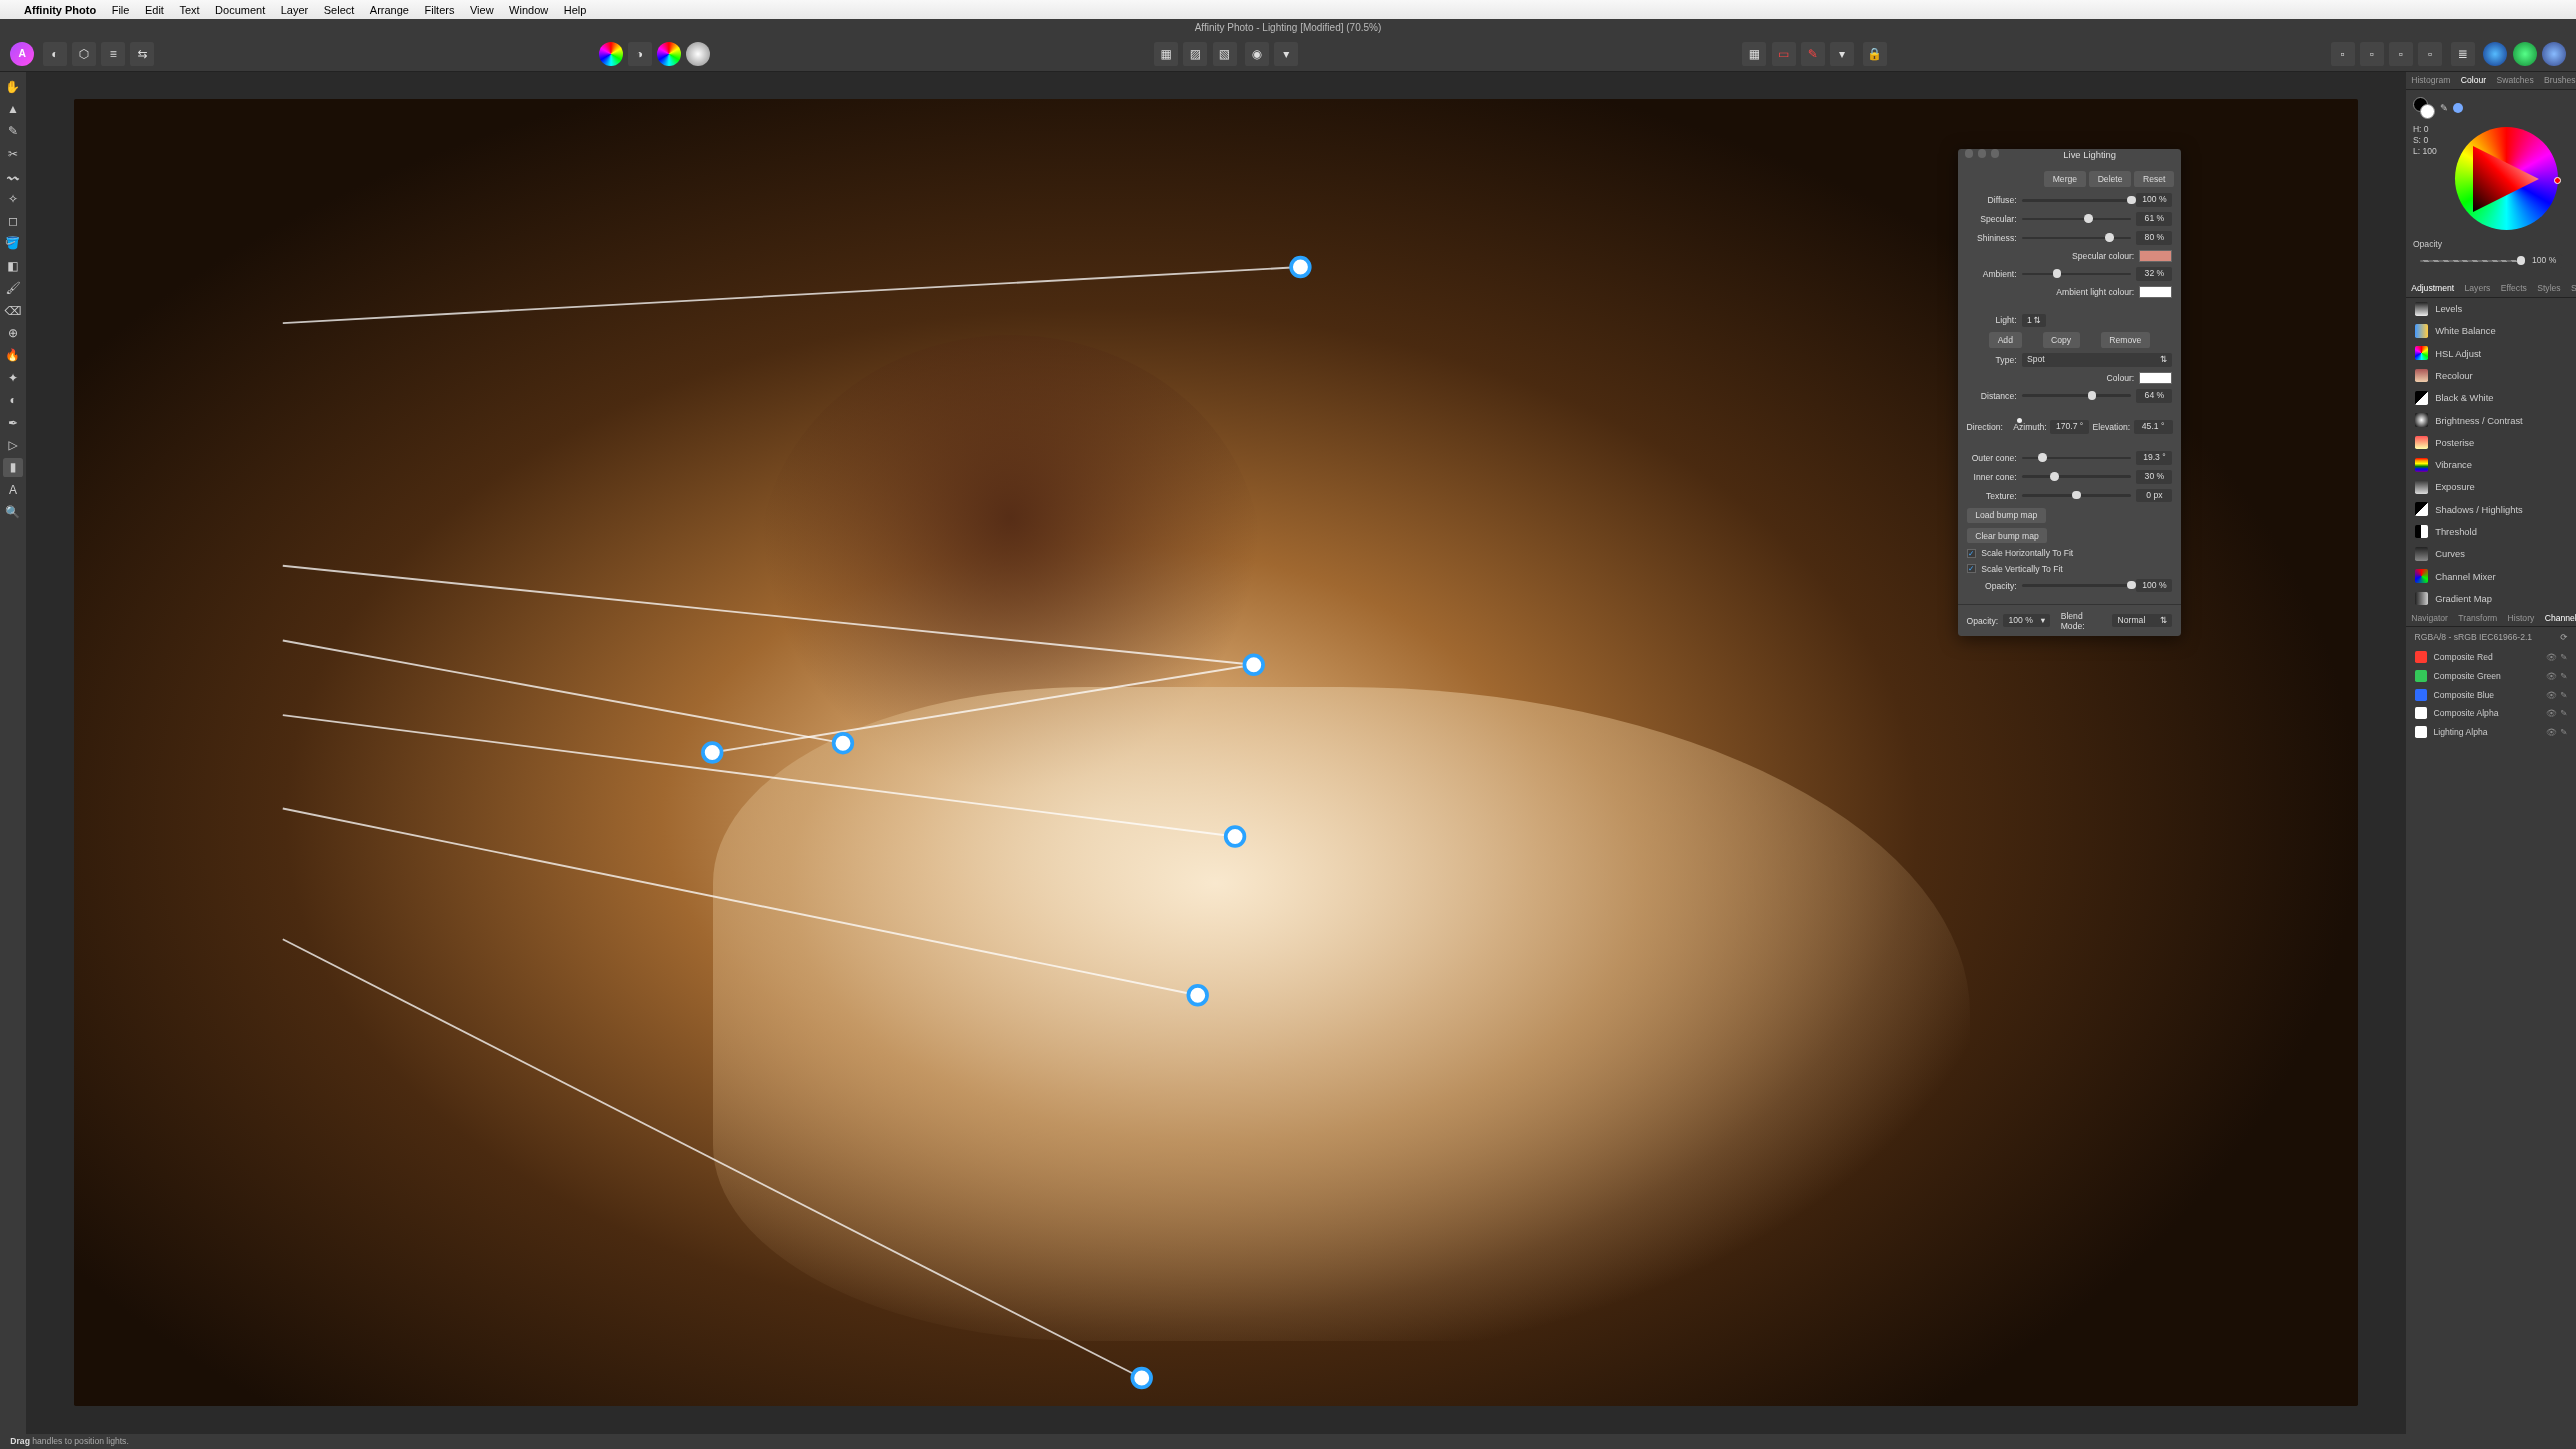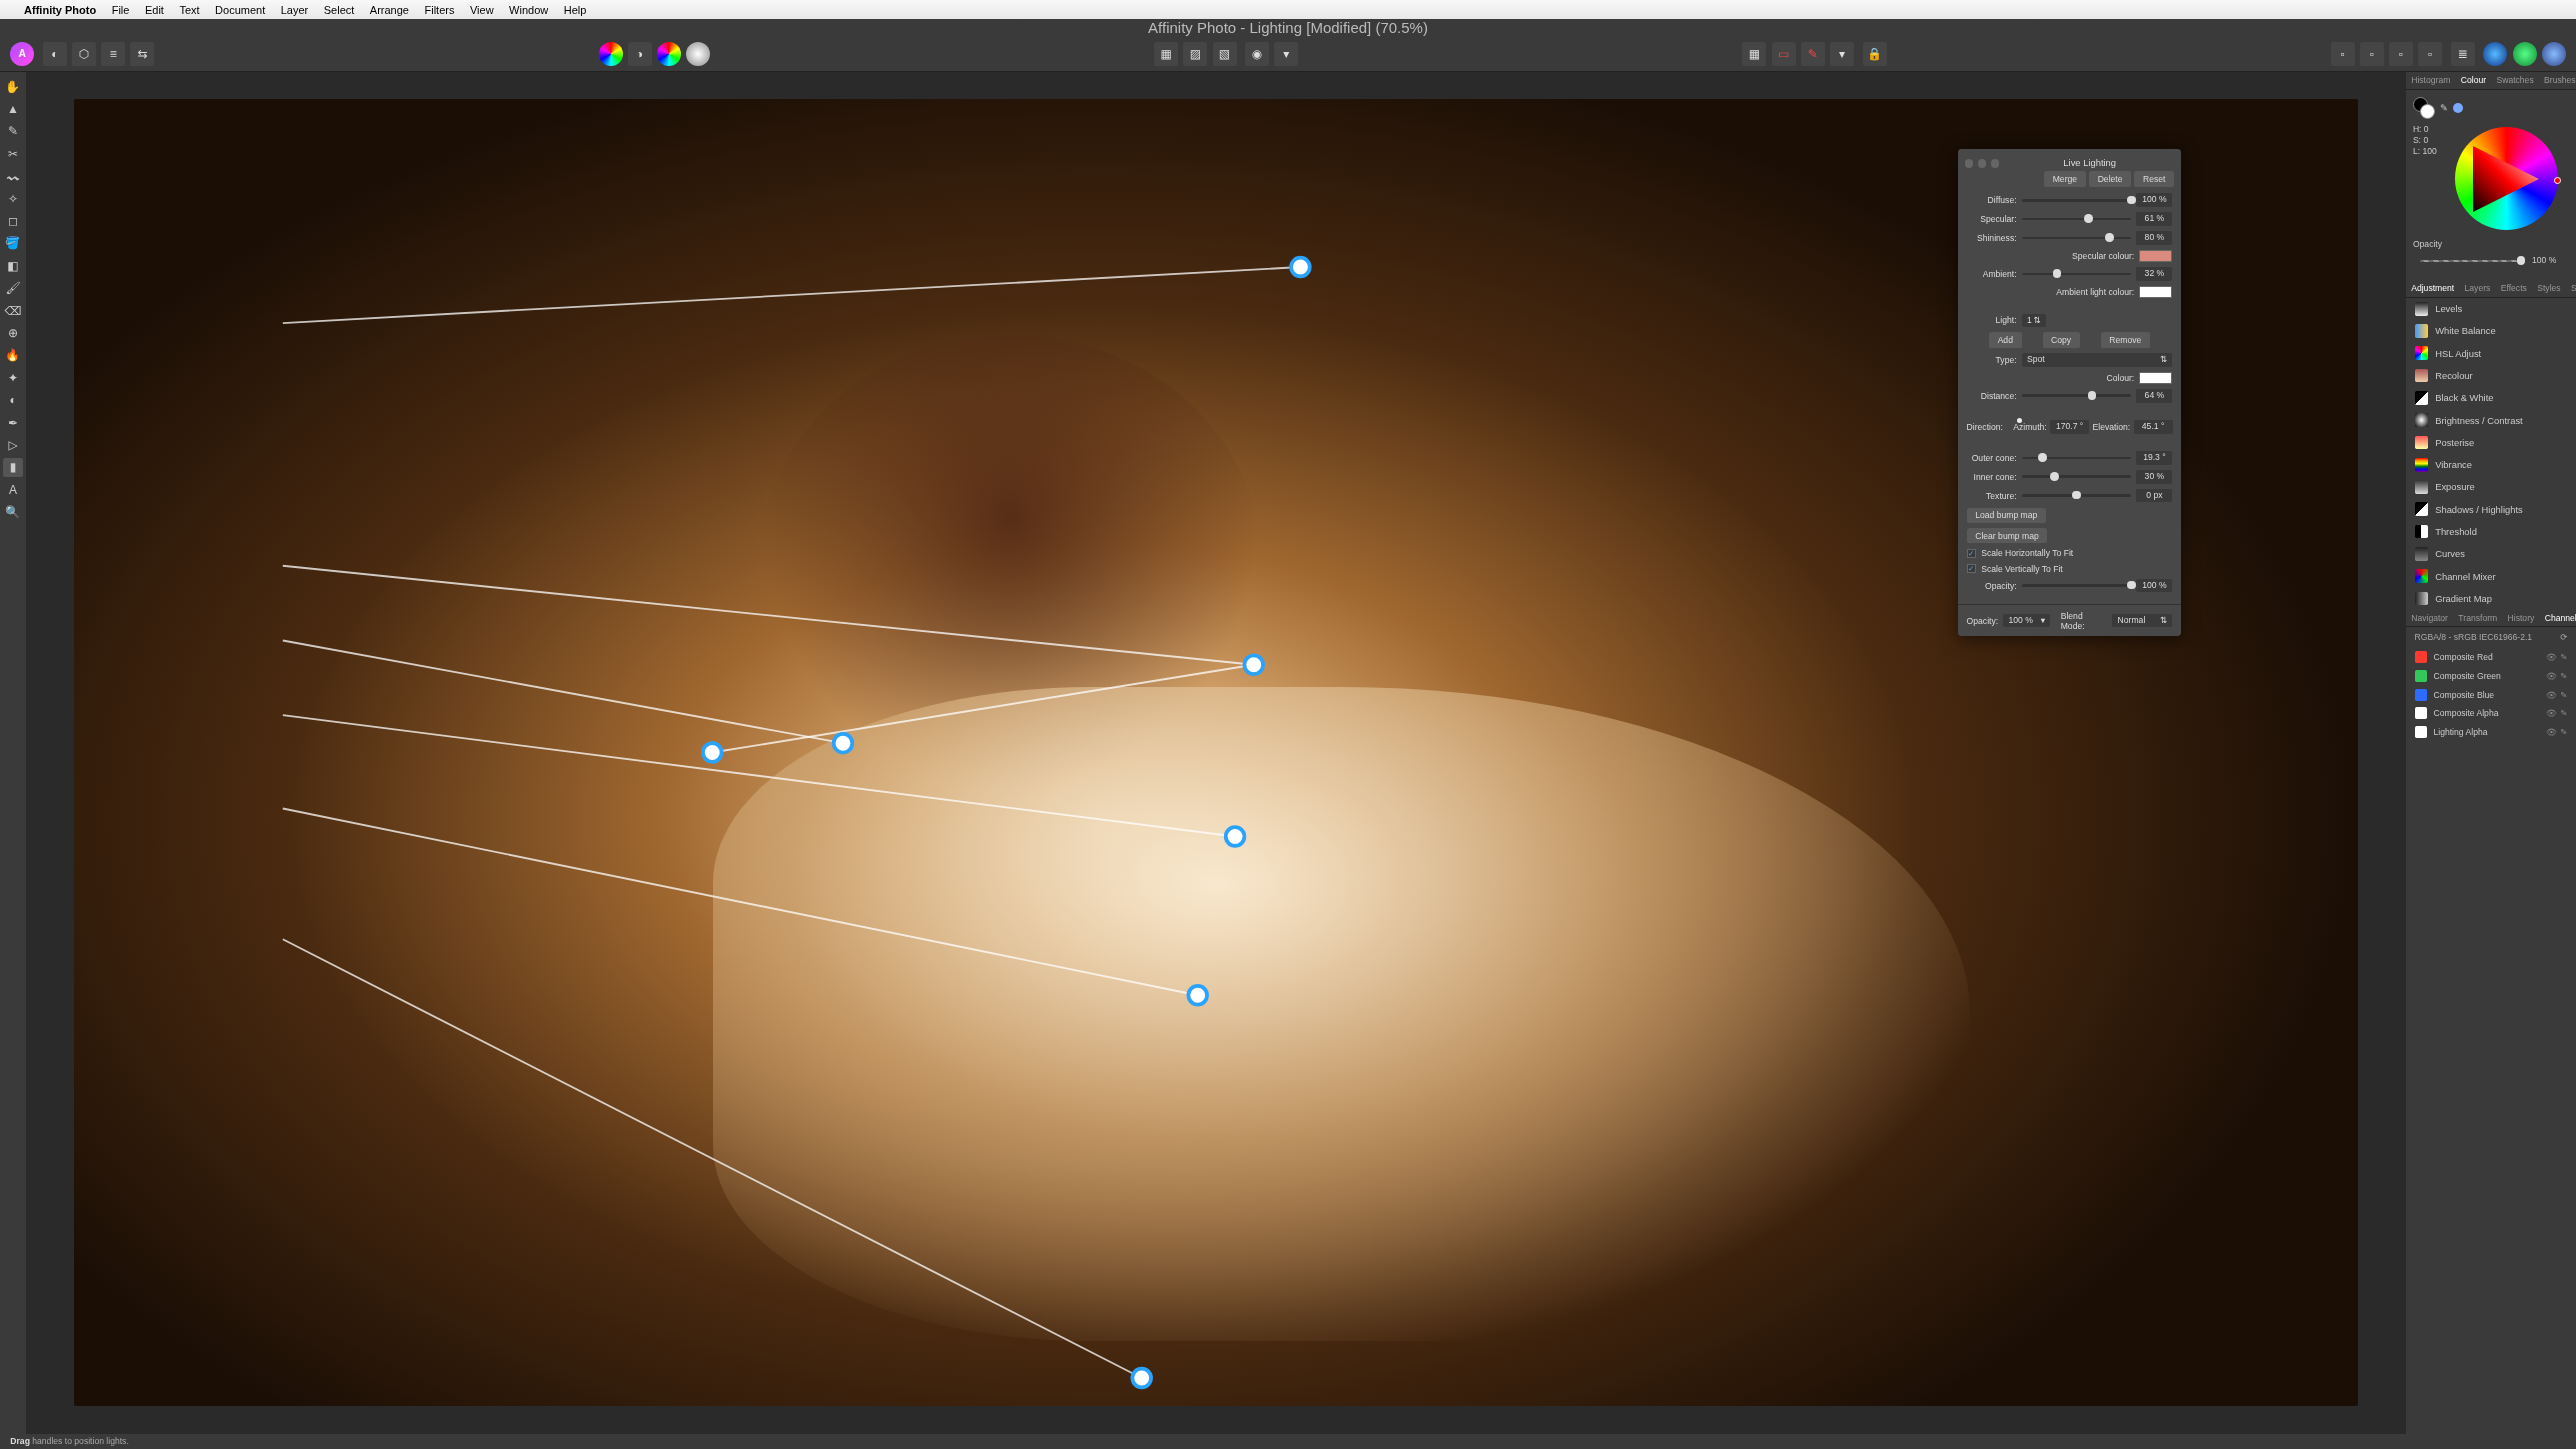--- a/index.html
+++ b/index.html
@@ -6,21 +6,21 @@
 body { background: #323232; color: #ccc; font-size: 9.4px; overflow: hidden; width: 2576px; height: 1449px; transform-origin: top left; }
 
 @media (max-width: 2575px) { body { transform: scale(0.485); } }
 
 
 .menubar { background: linear-gradient(#f8f8f8, #e8e8e8); height: 19px; display: flex; align-items: center; padding: 0 8.6px; color: #000; font-size: 11px; gap: 15.5px; }
 .menubar .apple { font-size: 13px; }
 .menubar .appname { font-weight: 700; }
 
 
-.wintitle { background: #3a3a3a; height: 17px; text-align: center; font-size: 15px; line-height: 17px; color: #bbb; }
+.wintitle { background: #3a3a3a; height: 17px; text-align: center; font-size: 10px; line-height: 17px; color: #bbb; }
 
 
 .toolbar { background: #3a3a3a; height: 36px; display: flex; align-items: center; padding: 0 10.3px; gap: 8.6px; border-bottom: 0.9px solid #222; }
 .toolbar .grp { display: flex; gap: 5.2px; }
 .toolbar .tbbtn { width: 24px; height: 24px; background: #454545; border-radius: 2.6px; display: flex; align-items: center; justify-content: center; font-size: 12px; color: #ddd; }
 .toolbar .spacer { flex: 1; }
 .logo-ap { width: 24px; height: 24px; background: linear-gradient(135deg,#b14cff,#ff4cf0); border-radius: 50%; display:flex; align-items:center; justify-content:center; color:#fff; font-weight:700; font-size:10.3px;}
 
 
 .main { display: flex; height: calc(1449px - 19px - 17px - 36px - 15.5px); }
@@ -29,21 +29,21 @@
 .lefttools .tool.sel { background: #555; }
 
 .canvas { flex: 1; background: #2a2a2a; position: relative; display:flex; align-items:center; justify-content:center; }
 .photo { width: 96%; height: 96%; background: radial-gradient(ellipse 55% 60% at 45% 55%, #f5e2c0 0%, #d8a870 15%, #a06830 35%, #4a2a10 65%, #1a0e05 100%); position: relative; border-radius: 1.7px; overflow:hidden;}
 .photo svg { position:absolute; inset:0; width:100%; height:100%; }
 .ctrlpt { fill:#fff; stroke:#2aa3ff; stroke-width:2; }
 .ctrlline { stroke:#fff; stroke-width:1; opacity:0.75; }
 
 
 .panel { position: absolute; top: 77px; right: 225px; width: 223px; background: #484848; border-radius: 3.4px; box-shadow: 0 3.4px 17px rgba(0,0,0,0.5); font-size: 8.6px; color: #ddd; }
-.panel .titlebar { height: 19px; display: flex; align-items: flex-end; padding: 0 6.9px; gap: 6px; }
+.panel .titlebar { height: 19px; display: flex; align-items: flex-start; padding: 0 6.9px; gap: 6px; }
 .traffic { display: flex; gap: 4.3px; }
 .traffic span { width: 8.6px; height: 8.6px; border-radius: 50%; background: #666; display:inline-block; }
 .panel .ptitle { flex: 1; text-align: center; font-size: 9.4px; }
 .panel .btnrow { display: flex; gap: 3.4px; justify-content: flex-end; padding: 3.4px 6.9px; }
 .panel button { background: #5a5a5a; border: none; color: #ddd; font-size: 8.6px; padding: 2.6px 8.6px; border-radius: 2.6px; text-align: right; }
 .panel .body { padding: 3.4px 8.6px 8.6px; display: flex; flex-direction: column; gap: 5.2px; }
 .srow { display: flex; align-items: center; gap: 5.2px; }
 .srow .lbl { width: 50px; text-align: right; font-size: 8.6px; }
 .srow .lbl2 { flex:1; text-align: right; font-size: 8.6px; }
 .slider { flex: 1; height: 2.6px; background: #333; border-radius: 1.7px; position: relative; }

